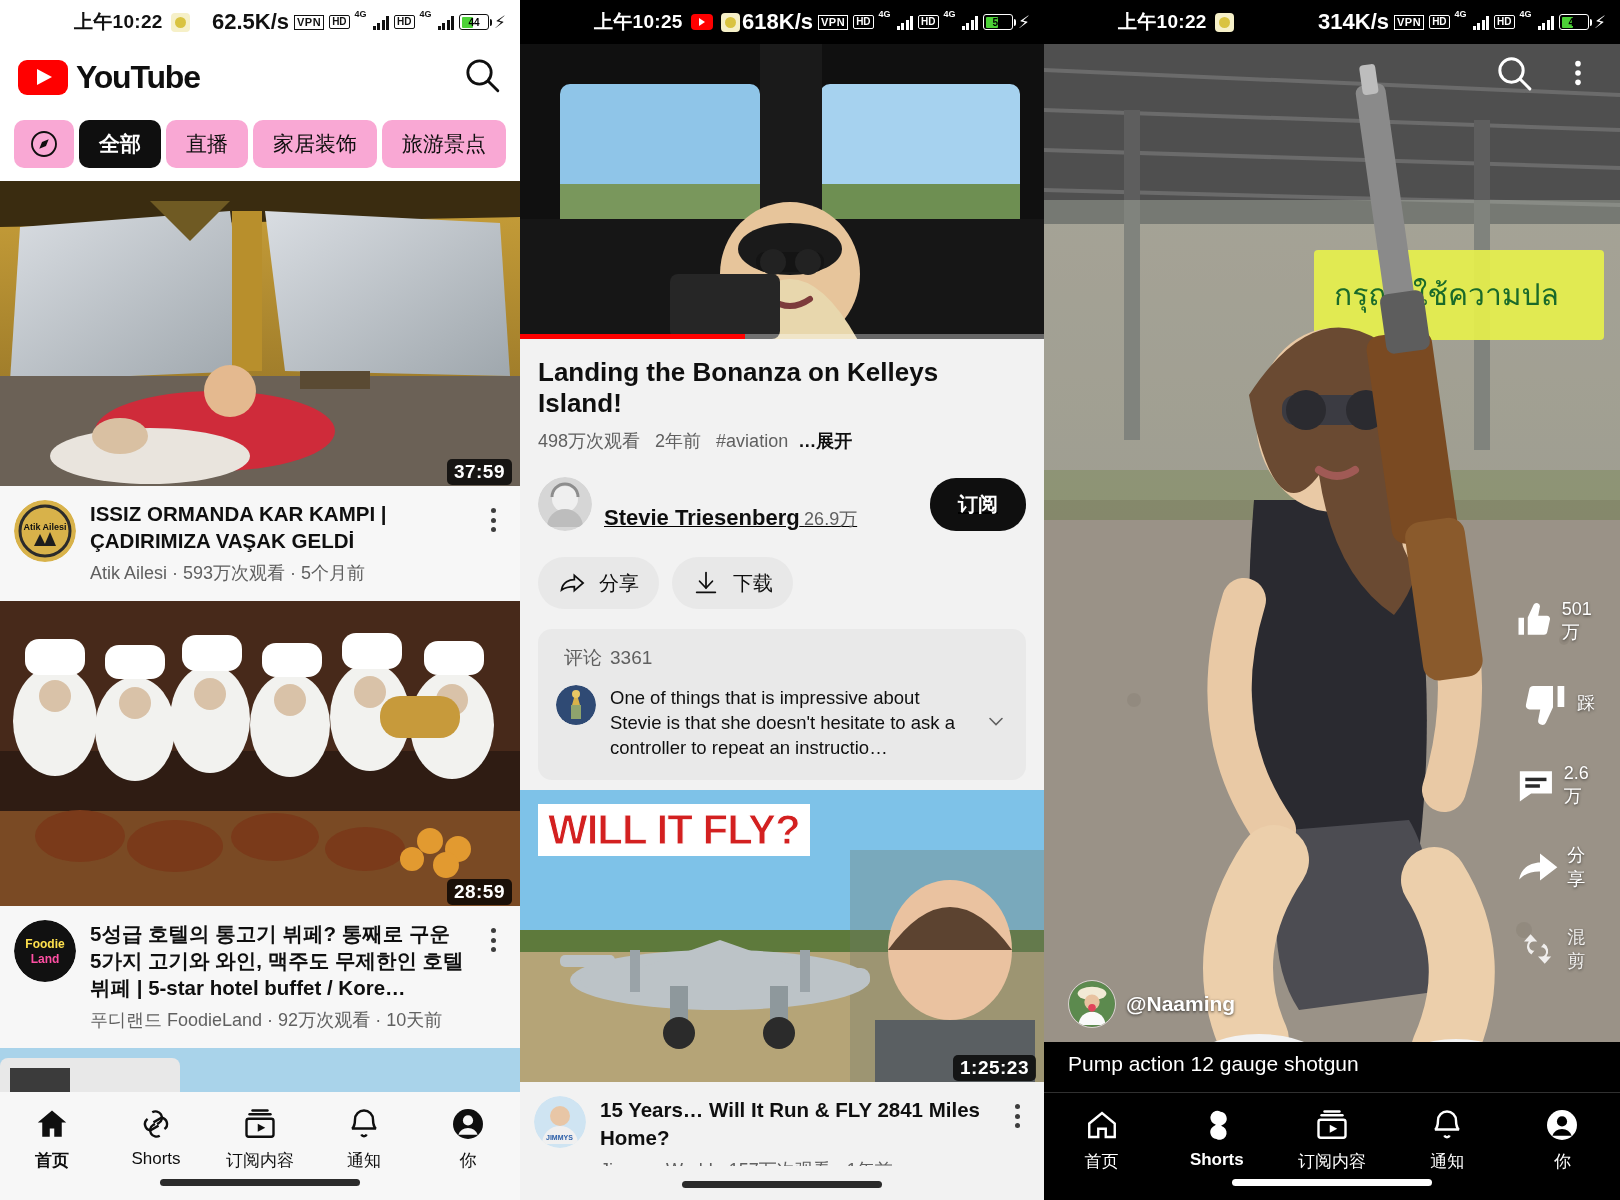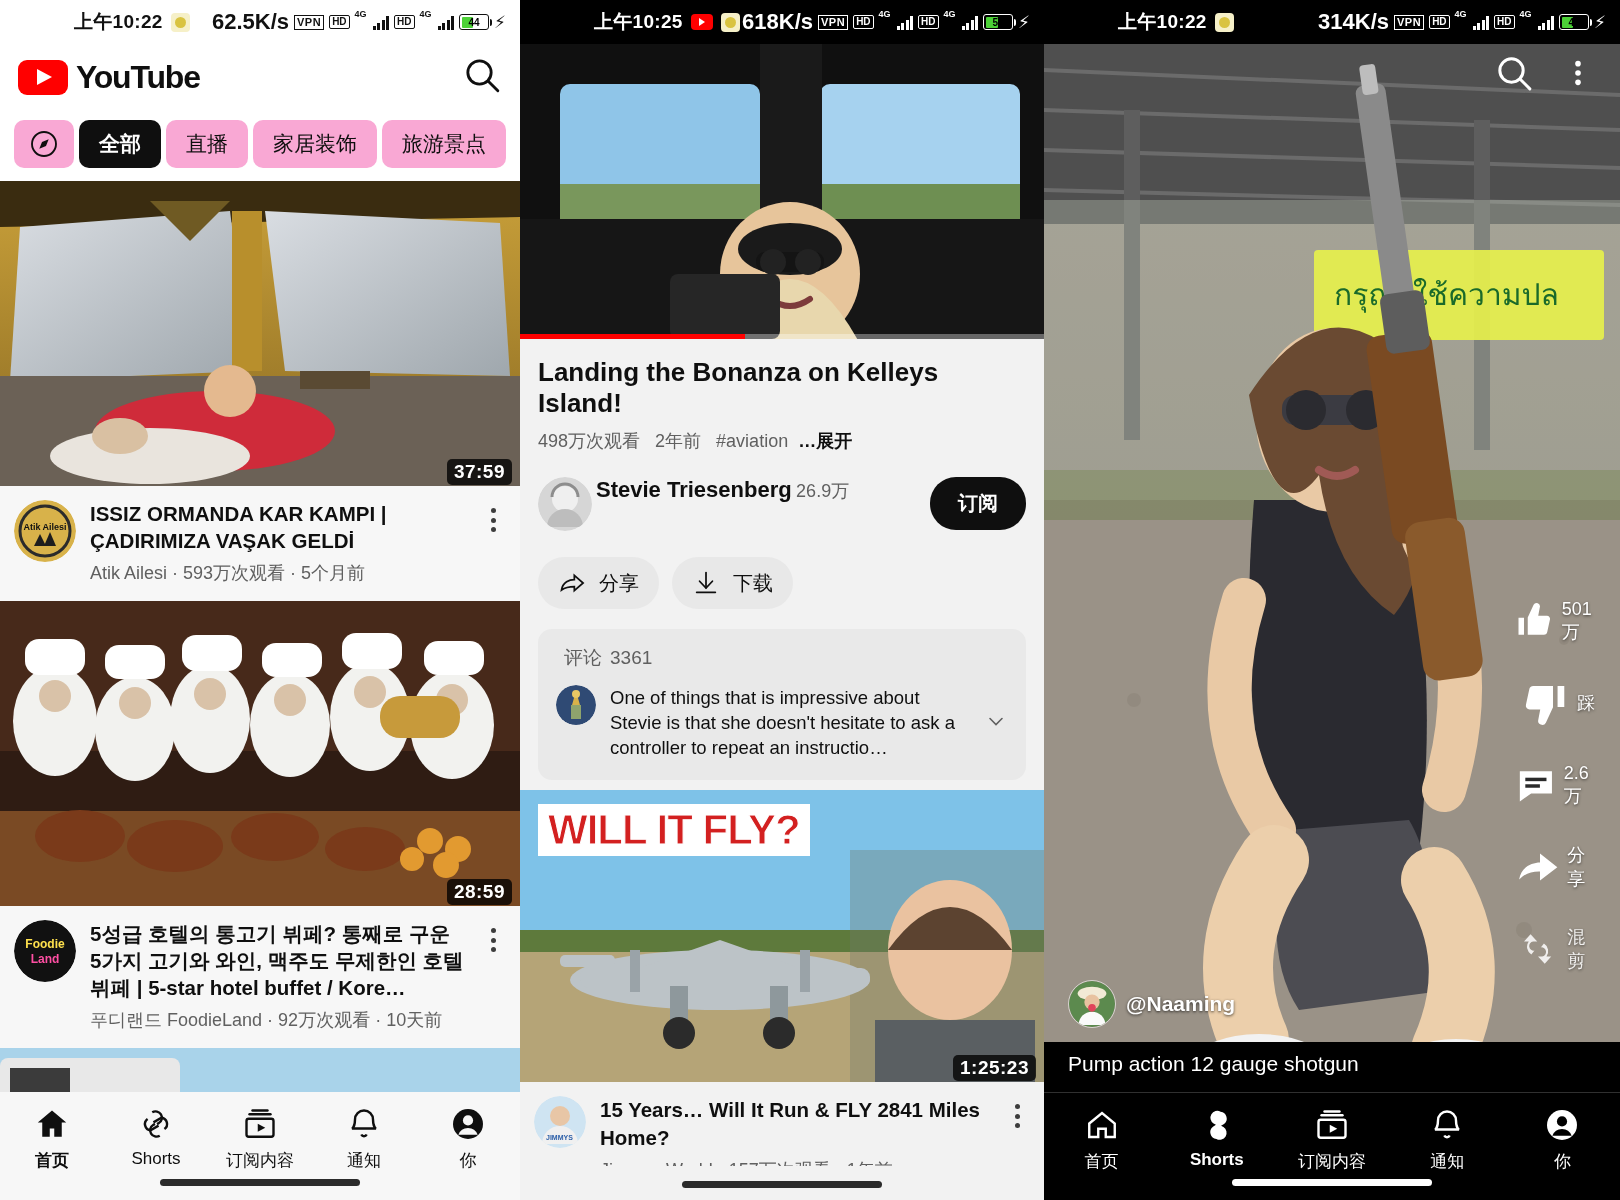--- a/index.html
+++ b/index.html
@@ -87,21 +87,21 @@
 
   
   .player { position:relative; width:100%; height:295px; overflow:hidden; background:#000; }
   .progress { position:absolute; left:0; bottom:0; height:5px; width:100%; background:rgba(255,255,255,.35); }
   .progress b { display:block; height:100%; width:43%; background:#f00; }
   .watch-meta { background:#f2f2f2; padding:18px 18px 6px; }
   .w-title { font-size:26px; font-weight:bold; color:#0f0f0f; }
   .w-sub { font-size:18px; color:#606060; margin-top:10px; }
   .w-sub b { color:#0f0f0f; font-weight:bold; }
   .w-sub .hash { color:#606060; }
-  .chanrow { display:flex; align-items:flex-start; gap:4px; padding:18px 18px 6px; background:#f2f2f2; }
+  .chanrow { display:flex; align-items:flex-end; gap:12px; padding:18px 18px 6px; background:#f2f2f2;text-decoration:underline; }
   .chan-av { width:54px;height:54px;border-radius:50%;overflow:hidden;flex:0 0 54px; }
   .chan-name { font-size:22px; color:#0f0f0f; font-weight:600; }
   .chan-subs { font-size:18px; color:#606060; }
   .subbtn { margin-left:auto; background:#0f0f0f; color:#fff; font-size:20px; font-weight:bold;
     border-radius:26px; padding:13px 28px; }
   .actions { display:flex; gap:13px; padding:20px 18px 14px; background:#f2f2f2; overflow:hidden; }
   .apill { background:#e8e8e8; border-radius:26px; height:52px; display:flex; align-items:center;
     padding:0 20px; gap:13px; font-size:20px; color:#0f0f0f; white-space:nowrap; }
   .apill .sep { width:1px; height:24px; background:#c9c9c9; }
   .comments { margin:6px 18px 0; background:#e9e9e9; border-radius:14px; padding:16px 18px 20px; }

